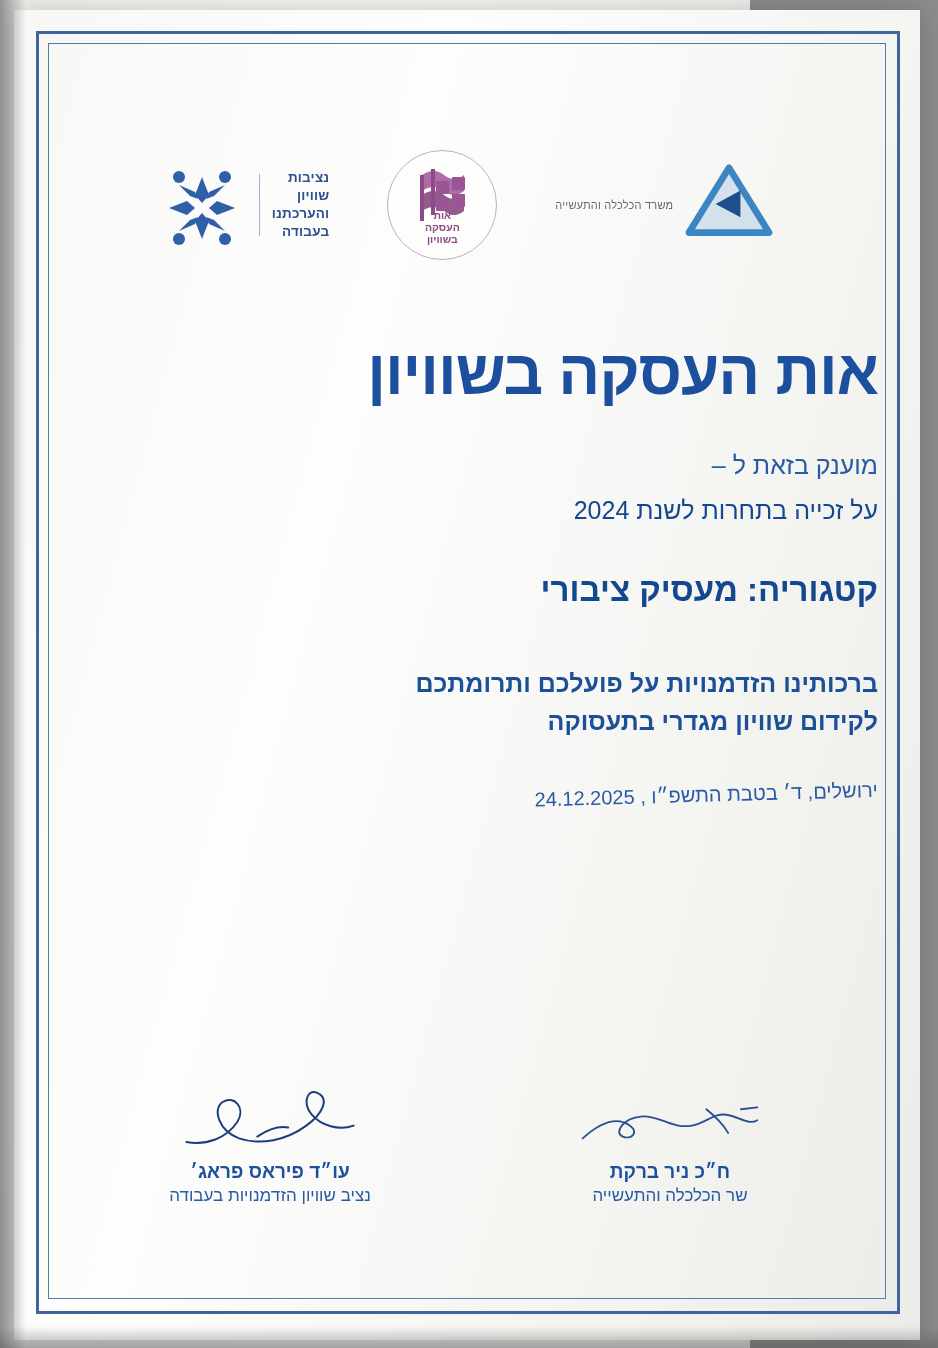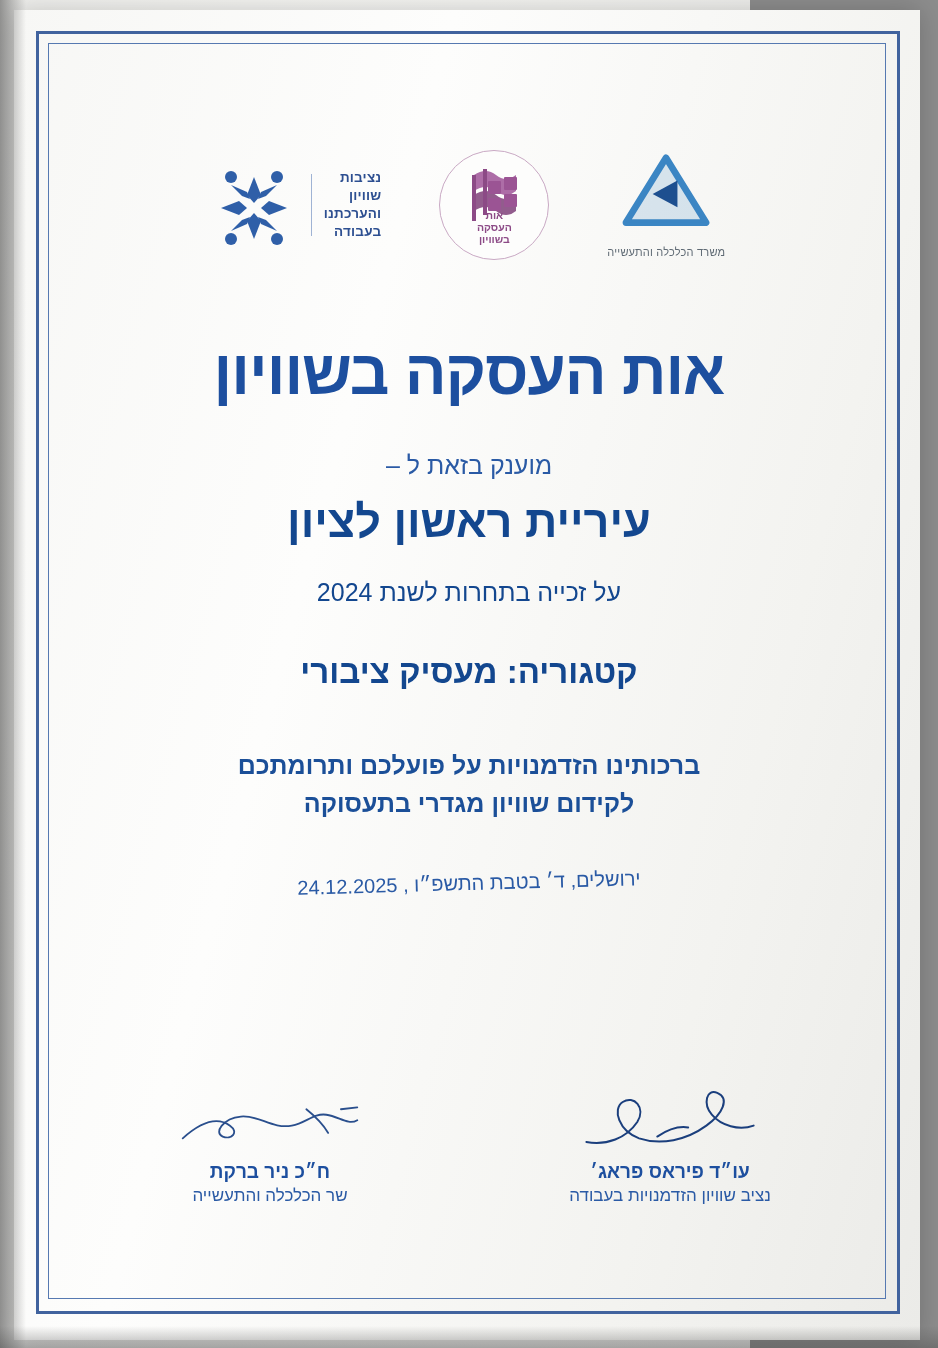--- a/index.html
+++ b/index.html
@@ -109,34 +109,34 @@
     bottom: 14px; left: 0; right: 0;
     text-align: center;
     font-size: 10.5px;
     line-height: 1.15;
     color: #8c4a86;
     font-weight: 700;
     direction: rtl;
   }
 
   
-  .logo-min { flex-direction: column; gap: 8px; }
+  .logo-min { gap: 8px; }
   .logo-min .cap {
     font-size: 11px;
     color: #5f6a74;
     direction: rtl;
     letter-spacing: 0.2px;
   }
 
   
   .content {
     position: absolute;
-    left: 70px; top: 340px;
+    left: 80px; top: 340px;
     width: 798px;
-    text-align: center;
+    text-align: right;
     direction: rtl;
     color: #1f4f9b;
   }
   .title {
     font-size: 62px;
     font-weight: 700;
     color: #1d4f9f;
     letter-spacing: -1px;
     line-height: 1.05;
     margin-bottom: 46px;
@@ -281,52 +281,51 @@
           <path d="M62 30 L36 44 L62 58 Z" fill="#1d4f8f"></path>
         </svg>
       </div>
       <div class="cap">משרד הכלכלה והתעשייה</div>
     </div>
   </div>
 
   <div class="content">
     <div class="title">אות העסקה בשוויון</div>
     <div class="awarded-to">מוענק בזאת ל –</div>
-    <div class="recipient">עיריית ראשון לציון</div>
     <div class="for-winning">על זכייה בתחרות לשנת 2024</div>
     <div class="category">קטגוריה: מעסיק ציבורי</div>
     <div class="blessing">
       <div>ברכותינו הזדמנויות על פועלכם ותרומתכם</div>
       <div>לקידום שוויון מגדרי בתעסוקה</div>
     </div>
     <div class="place-date">ירושלים, ד׳ בטבת התשפ״ו , 24.12.2025</div>
   </div>
 
   <div class="signatures">
+
+    <div class="sign-block">
+      <div class="sign-scribble">
+        <svg viewBox="0 0 220 80" width="200" height="74" aria-hidden="true">
+          <g fill="none" stroke="#1b3f7d" stroke-width="2.2" stroke-linecap="round">
+            <path d="M18 62 C40 66, 62 58, 74 40 C84 24, 70 10, 58 18 C46 26, 54 50, 76 58 C100 66, 128 60, 150 44 C168 31, 176 14, 162 8 C150 3, 146 20, 156 32 C166 44, 186 50, 202 44"></path>
+            <path d="M96 56 C108 48, 118 44, 130 46"></path>
+          </g>
+        </svg>
+      </div>
+      <div class="sign-name">עו״ד פיראס פראג׳</div>
+      <div class="sign-role">נציב שוויון הזדמנויות בעבודה</div>
+    </div>
 
     <div class="sign-block">
       <div class="sign-scribble">
         <svg viewBox="0 0 220 80" width="200" height="74" aria-hidden="true">
           <g fill="none" stroke="#2a4f8d" stroke-width="2" stroke-linecap="round">
             <path d="M14 58 C34 40, 52 34, 66 44 C76 51, 68 60, 58 56 C48 52, 58 36, 78 34 C98 32, 112 48, 134 44 C150 41, 158 30, 172 32 C186 34, 196 44, 206 38"></path>
             <path d="M150 26 C160 34, 168 42, 174 52"></path>
             <path d="M188 26 L206 24"></path>
           </g>
         </svg>
       </div>
       <div class="sign-name">ח״כ ניר ברקת</div>
       <div class="sign-role">שר הכלכלה והתעשייה</div>
     </div>
-
-    <div class="sign-block">
-      <div class="sign-scribble">
-        <svg viewBox="0 0 220 80" width="200" height="74" aria-hidden="true">
-          <g fill="none" stroke="#1b3f7d" stroke-width="2.2" stroke-linecap="round">
-            <path d="M18 62 C40 66, 62 58, 74 40 C84 24, 70 10, 58 18 C46 26, 54 50, 76 58 C100 66, 128 60, 150 44 C168 31, 176 14, 162 8 C150 3, 146 20, 156 32 C166 44, 186 50, 202 44"></path>
-            <path d="M96 56 C108 48, 118 44, 130 46"></path>
-          </g>
-        </svg>
-      </div>
-      <div class="sign-name">עו״ד פיראס פראג׳</div>
-      <div class="sign-role">נציב שוויון הזדמנויות בעבודה</div>
-    </div>
   </div>
 </div>
 
 </body></html>

